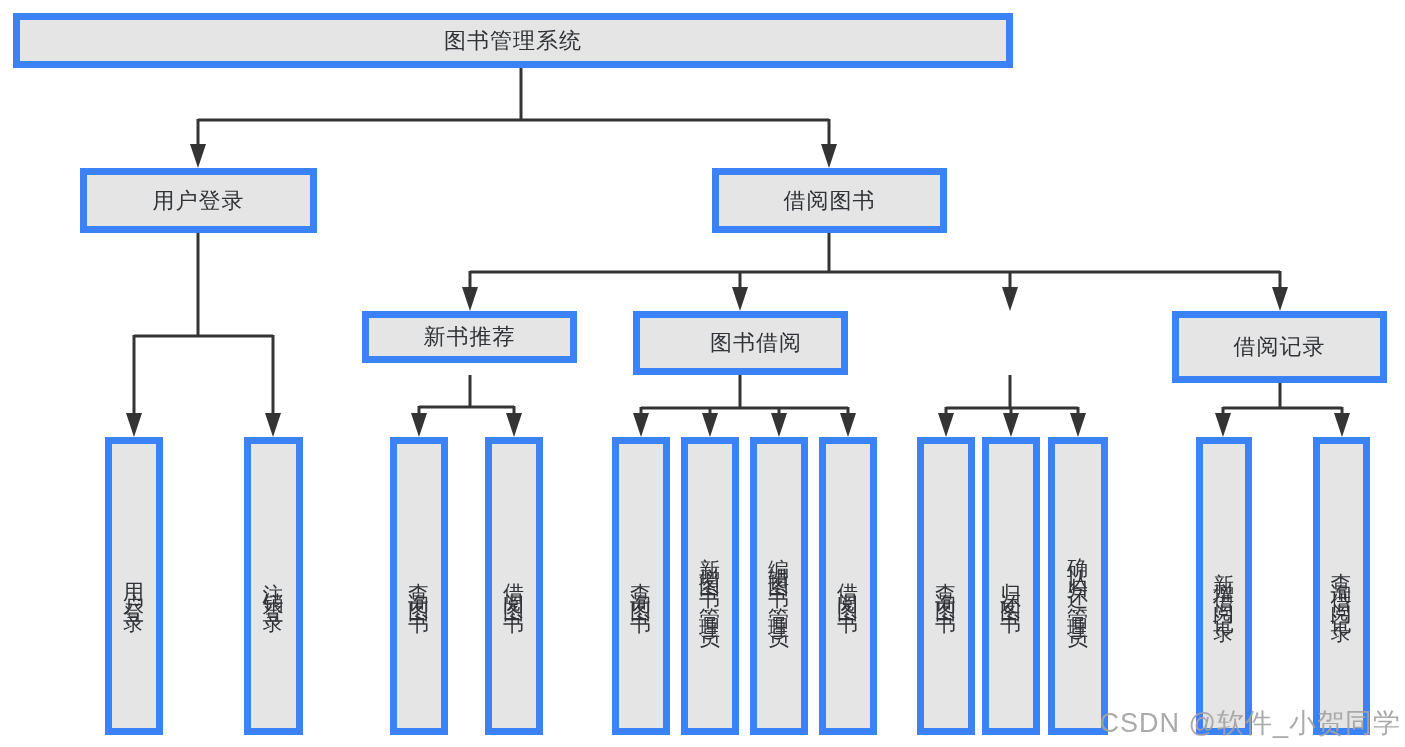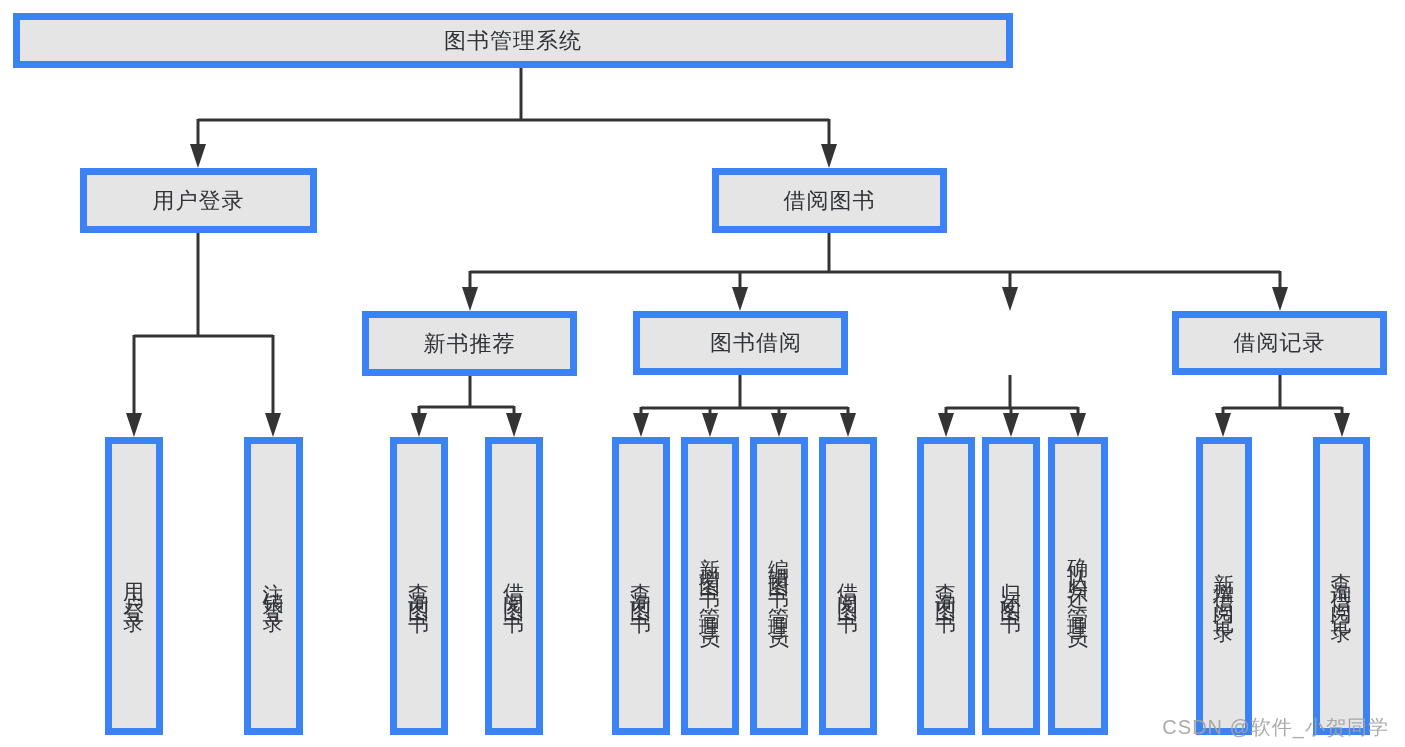--- a/index.html
+++ b/index.html
@@ -42,23 +42,23 @@
     height: 298px;
     writing-mode: vertical-rl;
     text-orientation: mixed;
     font-size: 21px;
     letter-spacing: 10px;
     line-height: 1;
     text-align: center;
   }
   .watermark {
     position: absolute;
-    right: 16px;
+    right: 4px;
     bottom: 6px;
-    font-size: 20px;
+    font-size: 27px;
     color: rgba(163, 163, 163, 0.92);
     letter-spacing: 1px;
     white-space: nowrap;
   }
 </style>
 </head>
 <body>
 
 <div id="canvas">
 
@@ -126,23 +126,23 @@
       <polygon points="1215,413 1231,413 1223,437"></polygon>
       <polygon points="1334,413 1350,413 1342,437"></polygon>
     </g>
   </svg>
 
   <div class="box h-label" style="left:13px; top:13px; width:1000px; height:55px;">图书管理系统</div>
 
   <div class="box h-label" style="left:80px; top:168px; width:237px; height:65px;">用户登录</div>
   <div class="box h-label" style="left:712px; top:168px; width:235px; height:65px;">借阅图书</div>
 
-  <div class="box h-label" style="left:362px; top:311px; width:215px; height:65px;">新书推荐</div>
+  <div class="box h-label" style="left:362px; top:311px; width:215px; height:52px;">新书推荐</div>
   <div class="box h-label" style="left:633px; top:311px; width:215px; height:64px;padding-left:31px;">图书借阅</div>
-  <div class="box h-label" style="left:1172px; top:311px; width:215px; height:64px;">借阅记录</div>
+  <div class="box h-label" style="left:1172px; top:311px; width:215px; height:72px;">借阅记录</div>
 
   <div class="box v-box" style="left:105px; width:58px;">用户登录</div>
   <div class="box v-box" style="left:244px; width:59px;">注销登录</div>
 
   <div class="box v-box" style="left:390px; width:58px;">查询图书</div>
   <div class="box v-box" style="left:485px; width:58px;">借阅图书</div>
 
   <div class="box v-box" style="left:612px; width:58px;">查询图书</div>
   <div class="box v-box" style="left:681px; width:58px;">新增图书（管理员）</div>
   <div class="box v-box" style="left:750px; width:58px;">编辑图书（管理员）</div>

